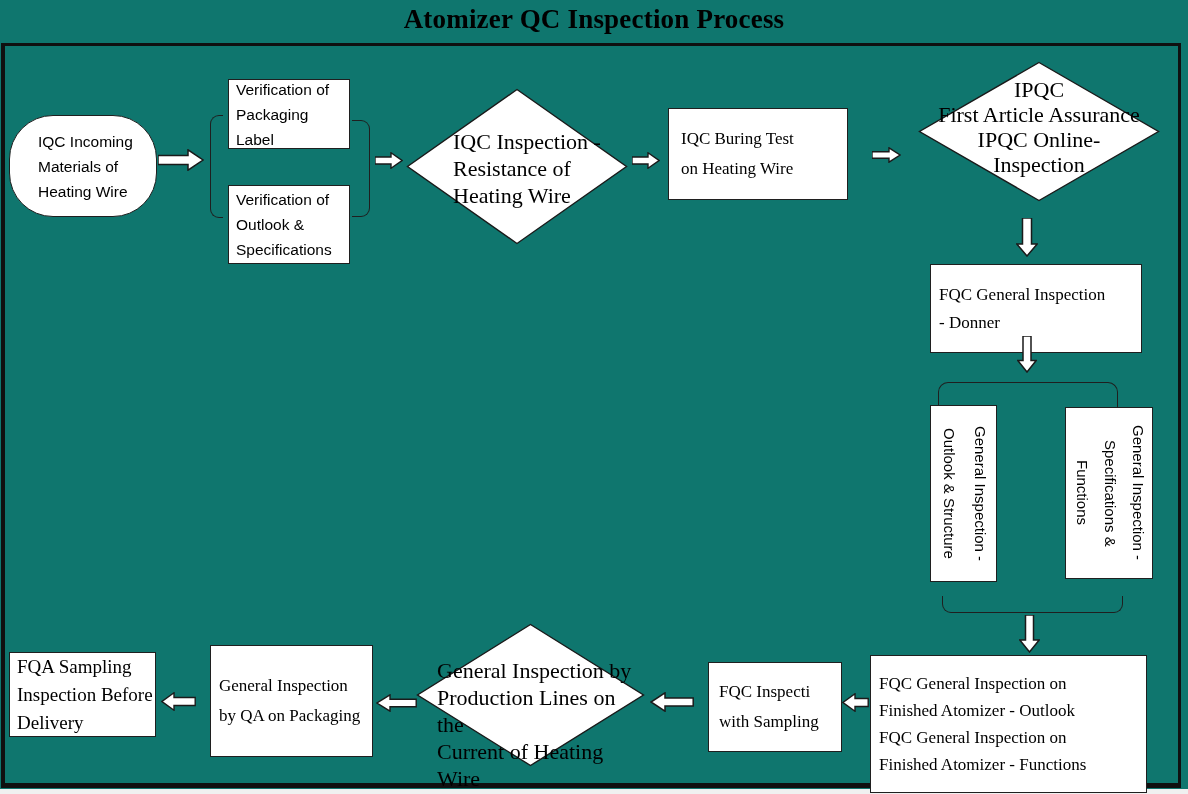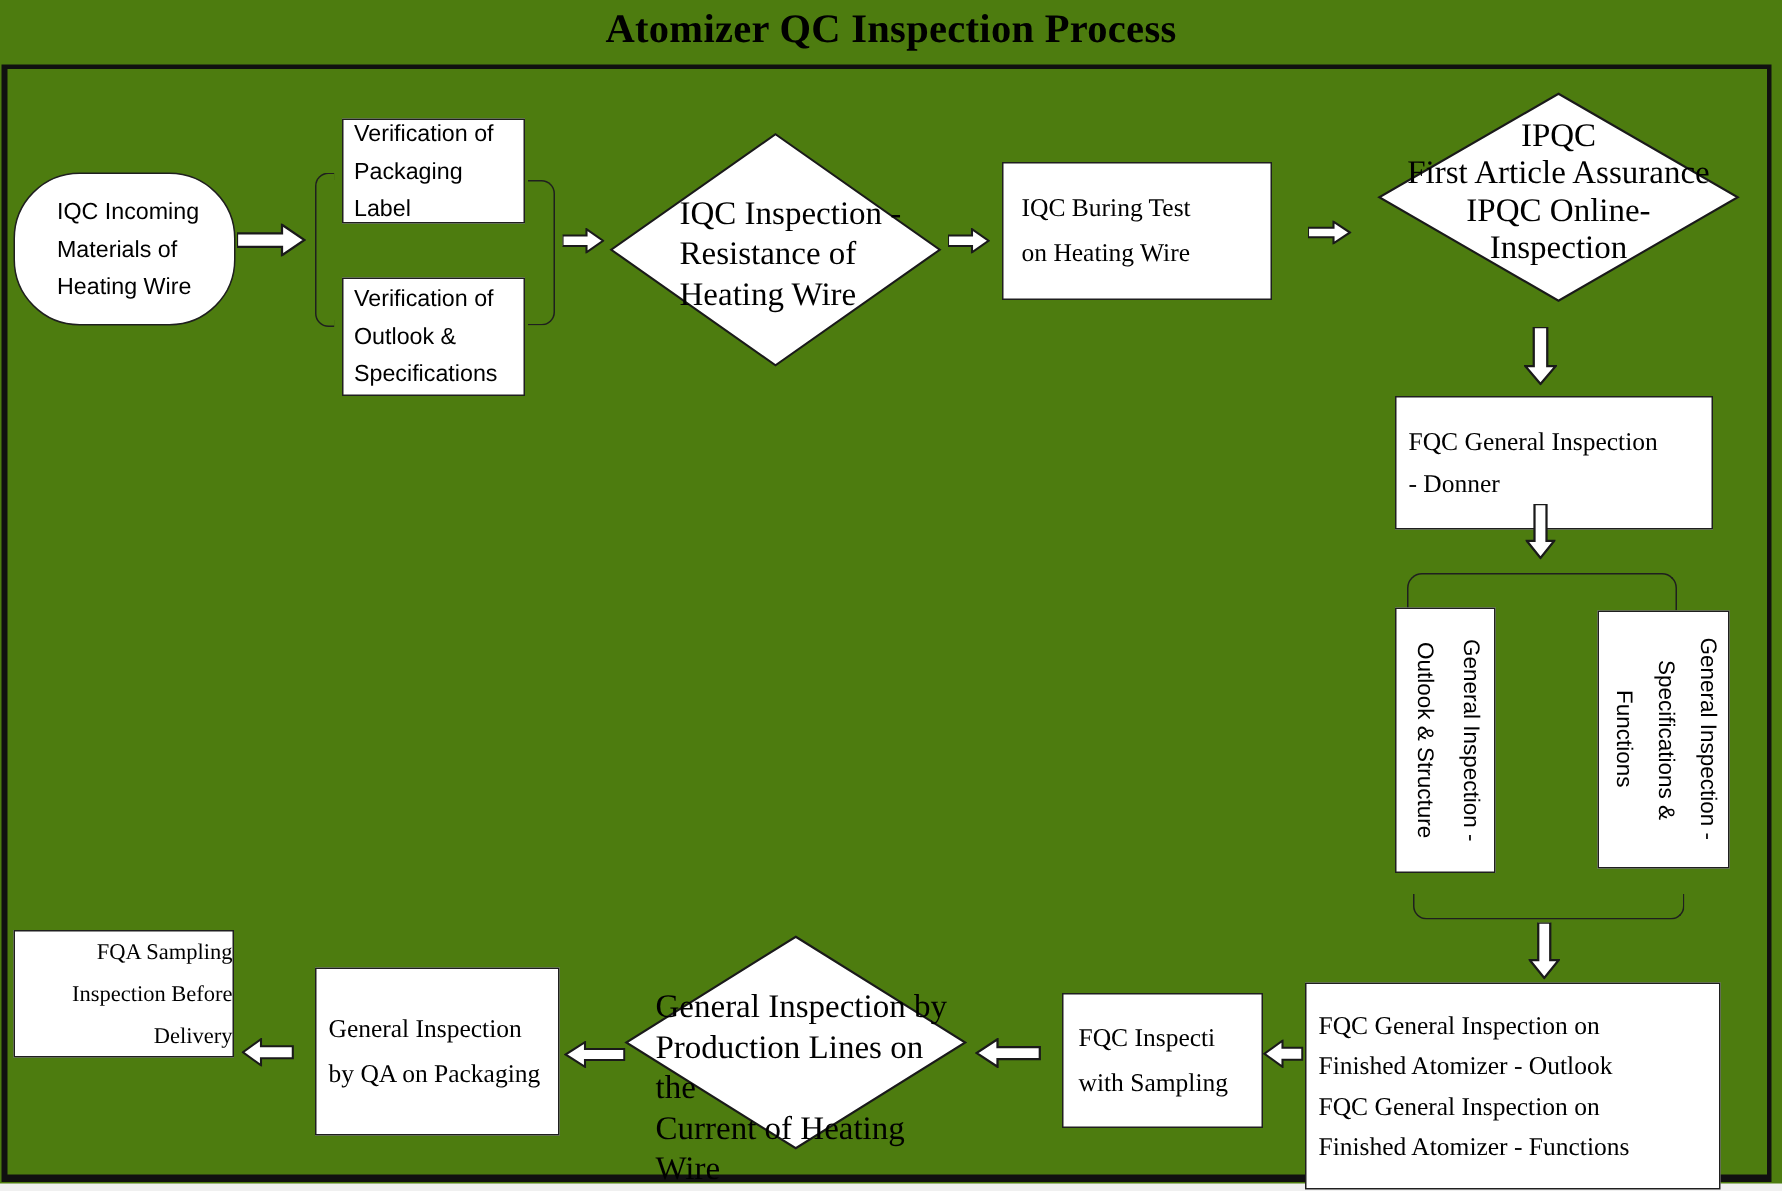--- a/index.html
+++ b/index.html
@@ -1,16 +1,16 @@
 <!DOCTYPE html>
 <html><head>
 <meta charset="utf-8">
 <style>
   html,body{margin:0;padding:0;background:#e9e9e9;}
-  .page{position:relative;width:1188px;height:794px;background:#4d7c0f;overflow:hidden;
+  .page{position:relative;width:1188px;height:794px;background:#0f766e;overflow:hidden;
         font-family:"Liberation Sans", sans-serif;color:#000;}
   .title{position:absolute;left:0;top:4px;width:100%;text-align:center;
          font-family:"Liberation Serif", serif;font-weight:bold;font-size:27px;letter-spacing:.2px;}
   .frame{position:absolute;left:1px;top:43px;width:1180px;height:745px;box-sizing:border-box;
          border:3px solid #101010;border-bottom-width:5px;border-left-width:4px;}
   .bottom-strip{position:absolute;left:0;top:789px;width:1188px;height:5px;background:#f0f0f0;}
 
   .box{position:absolute;box-sizing:border-box;border:1.7px solid #1f1f1f;background:#fff;
        display:flex;flex-direction:column;justify-content:center;}
   .box span{display:block;}
@@ -202,19 +202,19 @@
     <span>General Inspection</span>
     <span>by QA on Packaging</span>
   </div>
 
   <div class="arrow" style="left:161px;top:692px;">
     <svg width="35" height="19">
         <polygon points="34.2,5.5 13,5.5 13,0.8 1,9.5 13,18.2 13,13.5 34.2,13.5" fill="#fff" stroke="#1a1a1a" stroke-width="1.4"></polygon>
       </svg>
   </div>
 
-  <div class="box serif" style="left:9px;top:620px;width:147px;height:85px;padding-left:7px;font-size:15px;text-align:right;">
+  <div class="box serif" style="left:9px;top:652px;width:147px;height:85px;padding-left:7px;font-size:19px;">
     <span>FQA Sampling</span>
     <span>Inspection Before</span>
     <span>Delivery</span>
   </div>
 
 </div>
 
 </body></html>

